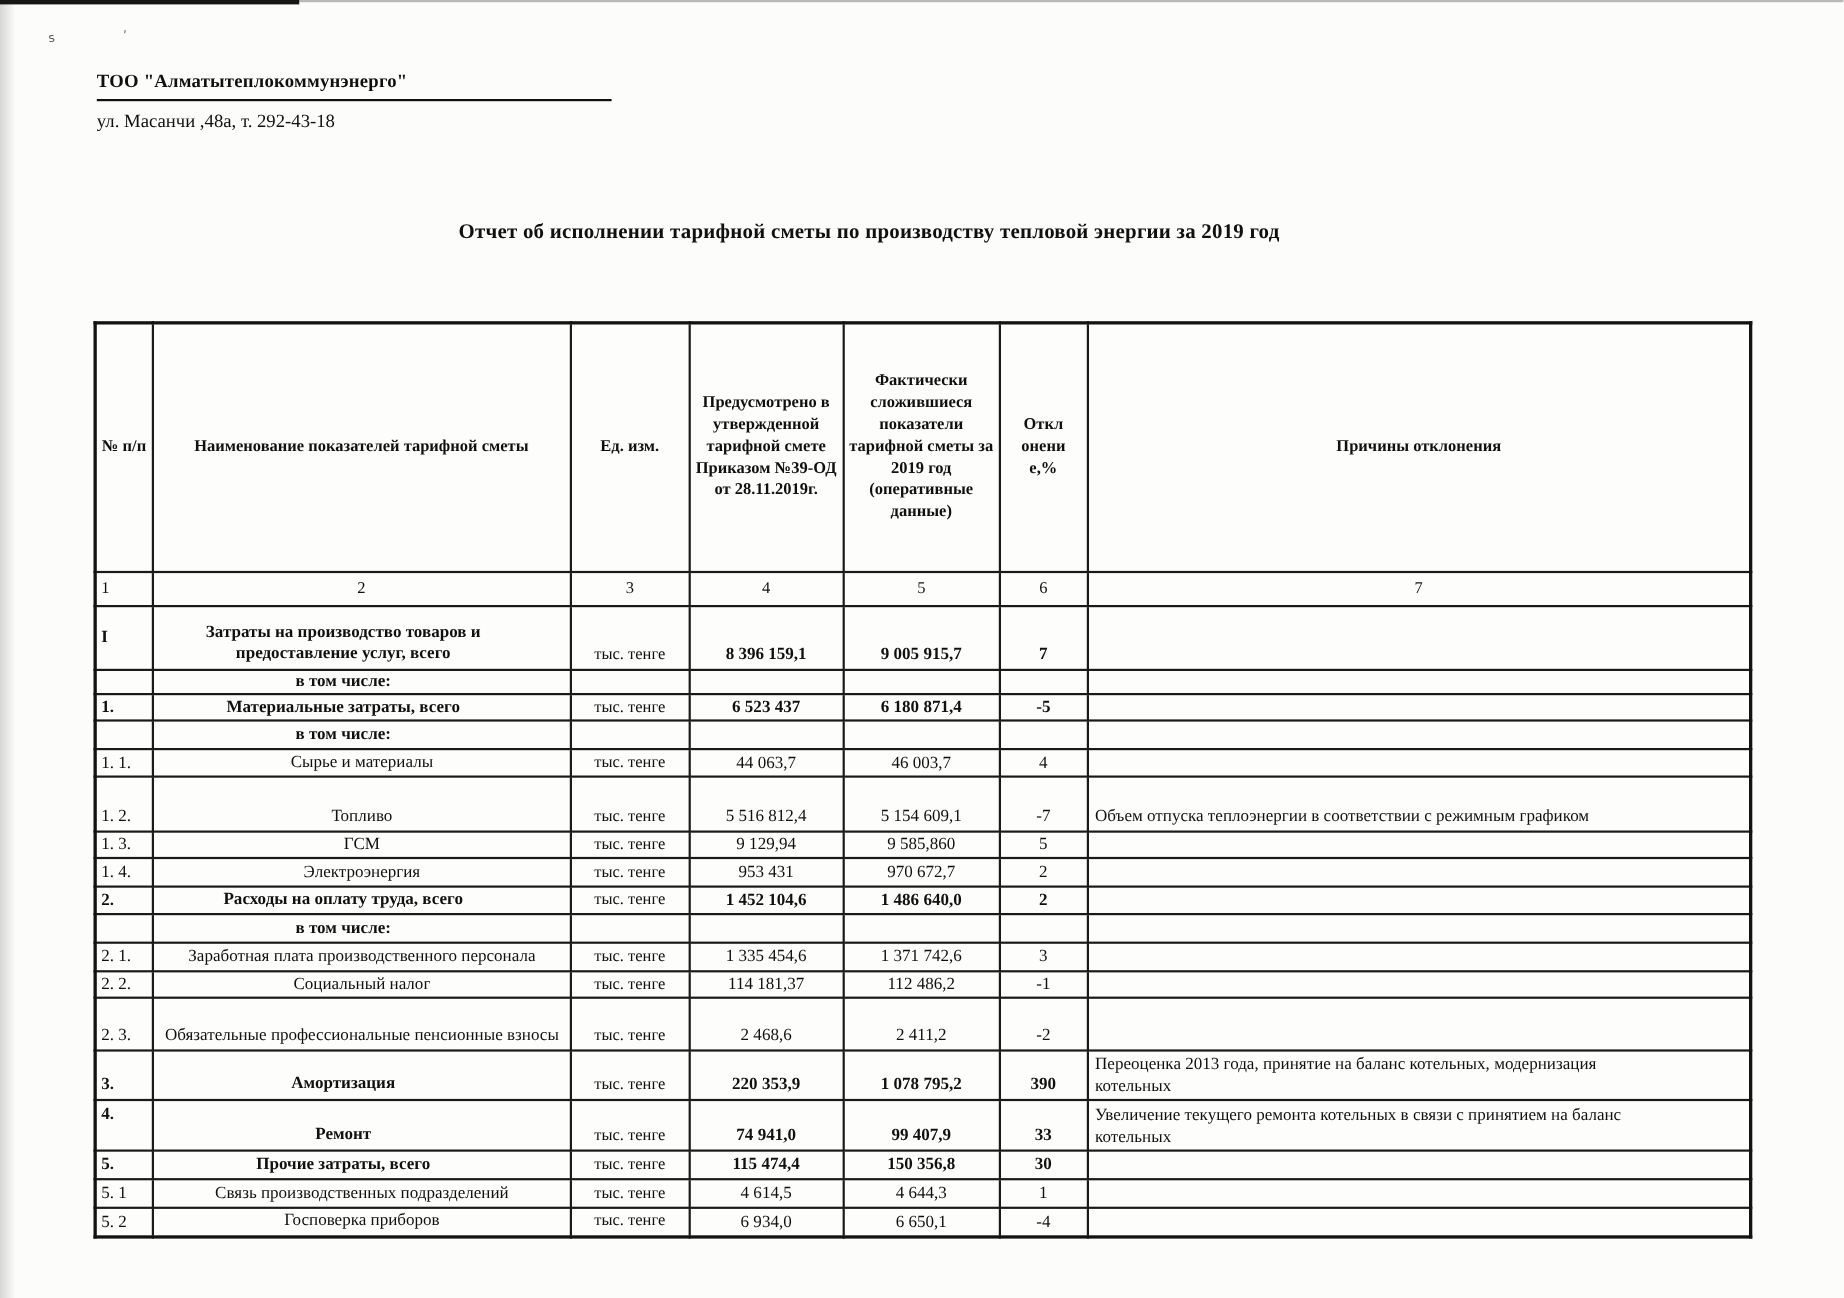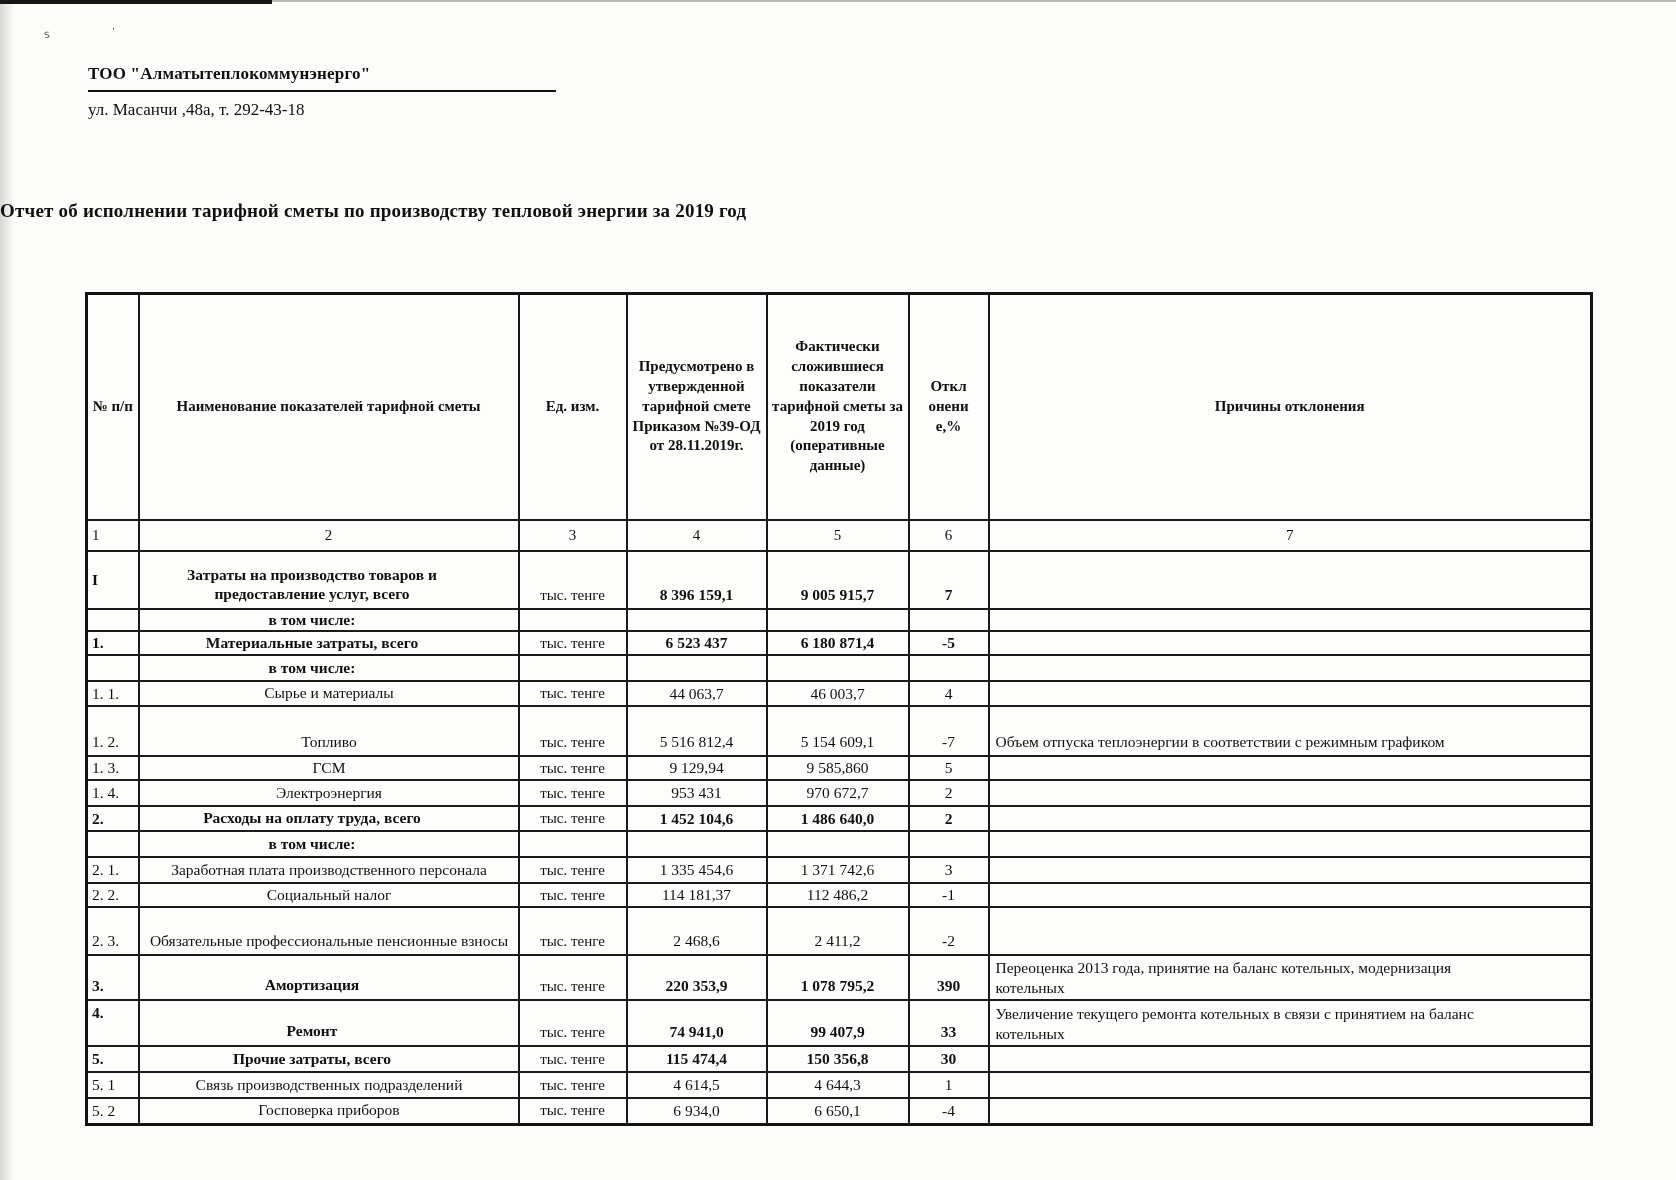--- a/index.html
+++ b/index.html
@@ -20,21 +20,21 @@
   .speck1{left:44px;top:28px;transform:rotate(-8deg);}
   .speck2{left:112px;top:26px;}
 
   .letterhead{position:absolute;left:88px;top:60px;font-size:17px;line-height:28px;}
   .company-wrap{display:block;width:468px;border-bottom:2px solid #101010;padding-bottom:2px;margin-bottom:4px;}
   .company{font-weight:bold;letter-spacing:.2px;}
   .addr,.mail{margin-top:2px;}
 
   .doc-title{
     position:absolute;left:0;top:200px;width:1580px;
-    text-align:left;font-weight:bold;font-size:19px;letter-spacing:.2px;
+    text-align:center;font-weight:bold;font-size:19px;letter-spacing:.2px;
   }
 
   table.rep{
     position:absolute;left:85px;top:292px;width:1505px;
     border-collapse:collapse;table-layout:fixed;
     border:3px solid #131313;
     background:#fdfdfc;
   }
   table.rep th,table.rep td{border:2px solid #1a1a1a;overflow:hidden;}
 

